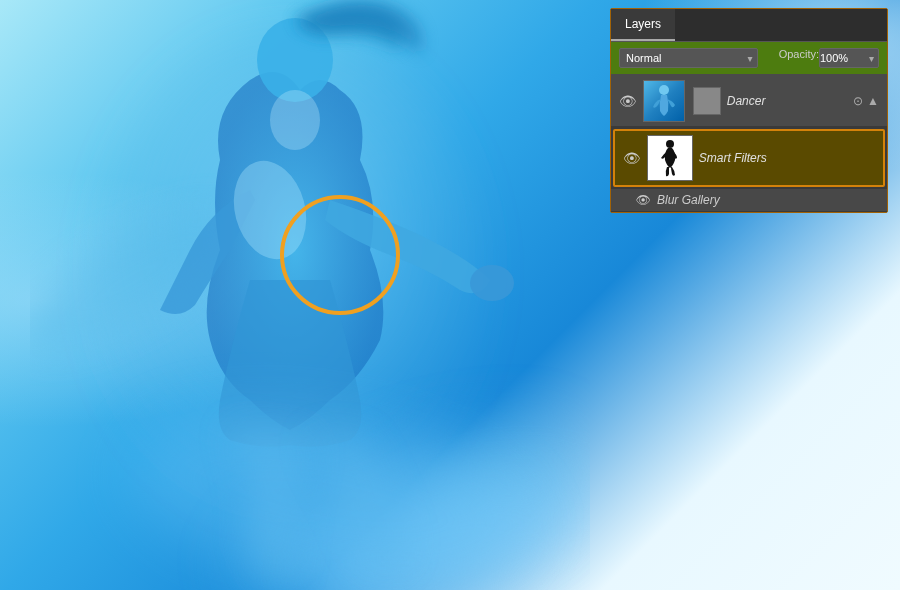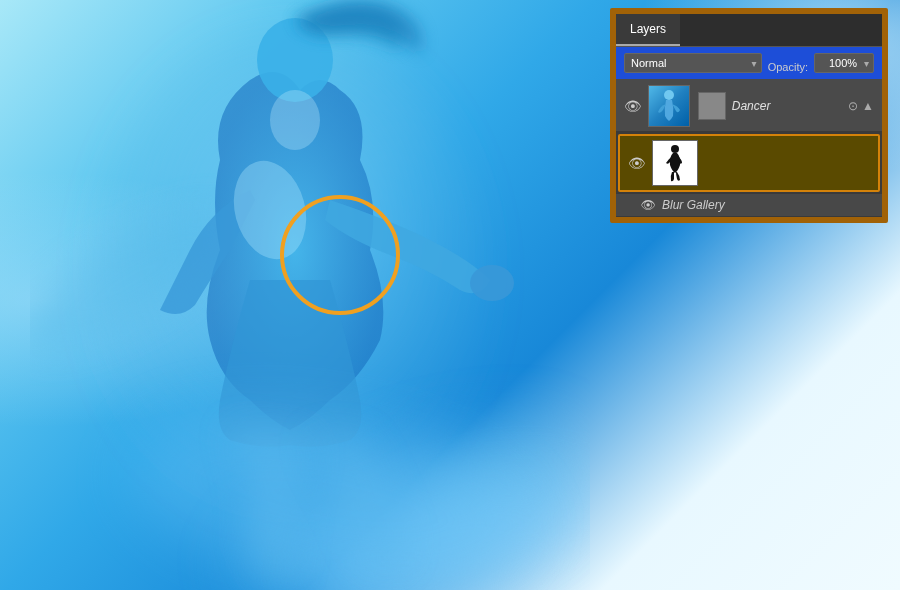--- a/index.html
+++ b/index.html
@@ -42,21 +42,21 @@
       z-index: 5;
     }
 
     
     .layers-panel {
       position: absolute;
       top: 8px;
       right: 12px;
       width: 278px;
       background: #3a3a3a;
-      border: 6px solid #a16207;
+      border: 1px solid #a16207;
       border-radius: 2px;
       z-index: 10;
       margin-left: 32px;
     }
 
     .layers-tab-bar {
       background: #2d2d2d;
       border-bottom: 1px solid #555;
       display: flex;
     }
@@ -70,24 +70,23 @@
     }
     .layers-tab.active {
       color: #fff;
       border-bottom: 2px solid #aaa;
       background: #3a3a3a;
     }
 
     
     .blend-row {
       display: flex;
-      align-items: flex-end;
+      align-items: flex-start;
       padding: 6px 8px;
-      gap: 6px;
-      background: #1d4ed8;
+      background: #4d7c0f;
       border-bottom: 1px solid #4a4a4a;
     }
 
     .blend-select-wrap {
       flex: 1;
       position: relative;
     }
     .blend-select-wrap select {
       width: 100%;
       background: #555;
@@ -107,32 +106,33 @@
       transform: translateY(-50%);
       color: #aaa;
       font-size: 10px;
       pointer-events: none;
     }
 
     .opacity-label {
       font-size: 11px;
       color: #ccc;
       white-space: nowrap;
+      padding-left: 21px;
     }
     .opacity-wrap {
       position: relative;
       width: 60px;
     }
     .opacity-wrap select {
       width: 100%;
       background: #555;
       border: 1px solid #666;
       color: #fff;
       font-size: 11px;
-      padding: 3px 14px;
+      padding: 3px 0;
       border-radius: 2px;
       appearance: none;
       cursor: pointer;
     }
     .opacity-wrap::after {
       content: '▾';
       position: absolute;
       right: 5px;
       top: 50%;
       transform: translateY(-50%);
@@ -374,20 +374,21 @@
 
           <ellipse cx="15" cy="6" rx="4" ry="4" fill="#111"></ellipse>
           <path d="M13,10 Q9,14 10,22 Q12,28 15,30 Q18,28 20,22 Q21,14 17,10Z" fill="#111"></path>
           <path d="M13,13 Q8,16 6,20 Q8,22 10,19 Q11,16 13,13Z" fill="#111"></path>
           <path d="M17,13 Q22,16 22,20 Q20,22 19,19 Q18,16 17,13Z" fill="#111"></path>
           <path d="M12,29 Q10,33 11,38 Q13,39 14,36 Q14,32 14,29Z" fill="#111"></path>
           <path d="M17,29 Q20,33 20,37 Q18,39 17,36 Q16,32 16,29Z" fill="#111"></path>
         </svg>
       </div>
     </div>
+    <span class="layer-name">Smart Filters</span>
   </div>
 
   <div class="smart-filter-row">
     <div class="blur-gallery-row">
       <span class="eye-icon" style="font-size:12px;">👁</span>
       <span class="layer-name" style="font-size:12px; color:#ccc;">Blur Gallery</span>
     </div>
   </div>
 
 </div>

